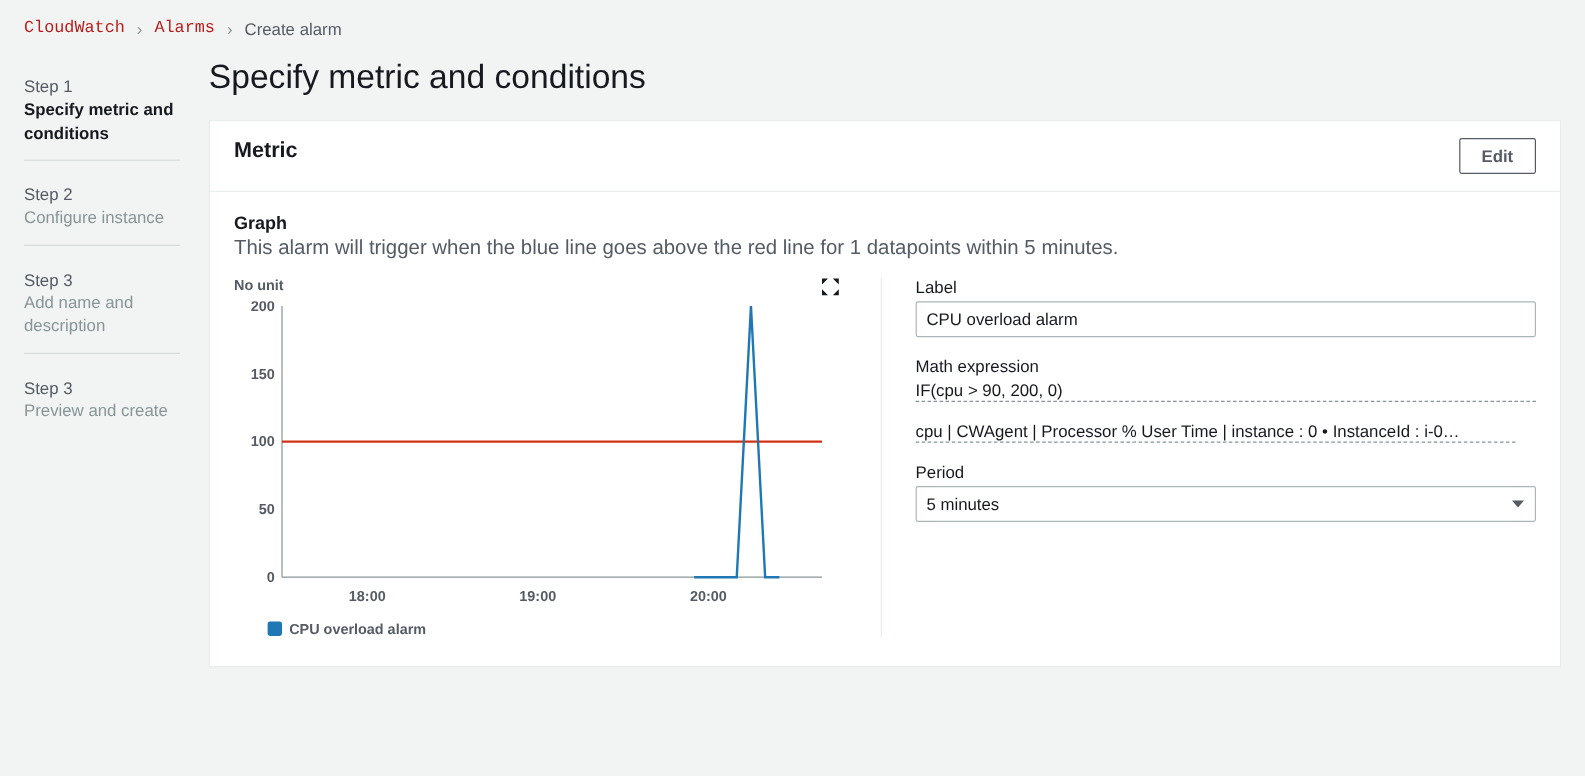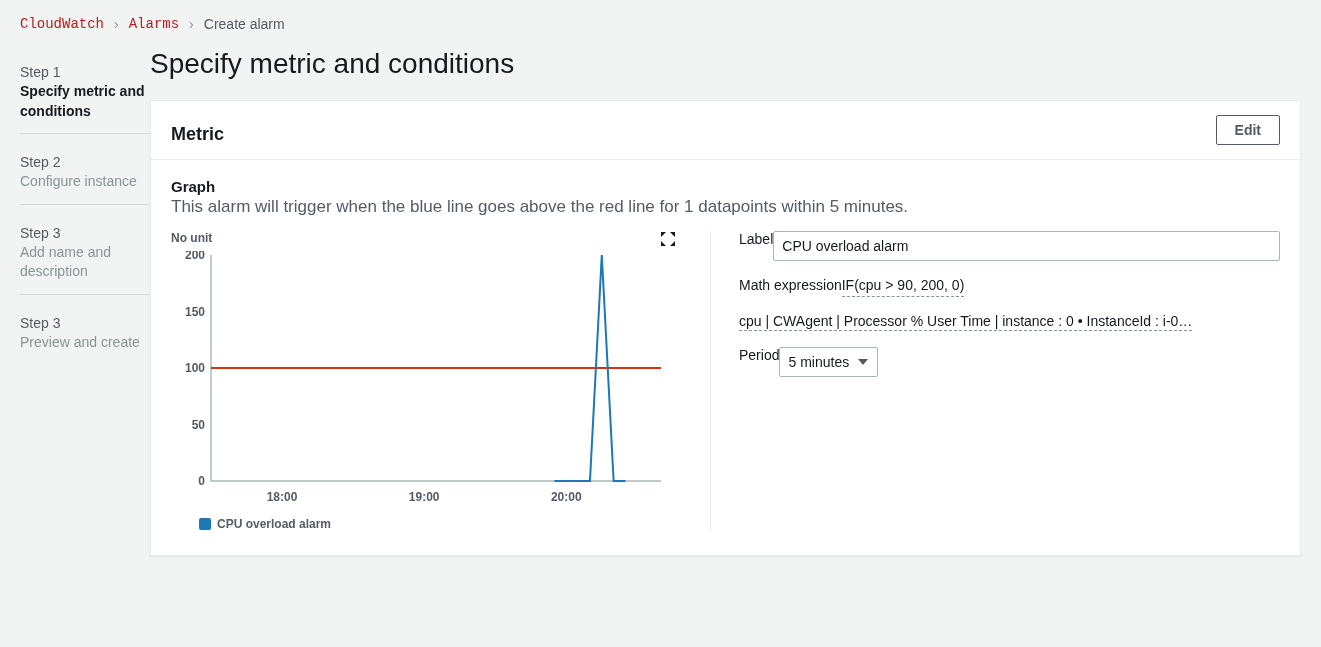--- a/index.html
+++ b/index.html
@@ -20,20 +20,21 @@
     font-size: 14px;
     display: flex;
     align-items: center;
     gap: 10px;
   }
   .breadcrumb a { color: #b91c1c; text-decoration: none; cursor: pointer; font-family: Liberation Mono, monospace; }
   .crumb-sep { color: #879596; }
   .crumb-current { color: #545b64; }
   .layout {
     display: flex;
+    gap: 24px;
     padding: 0 20px 20px 20px;
   }
   .steps {
     width: 130px;
     padding-top: 16px;
     flex: 0 0 130px;
   }
   .step {
     padding: 8px 0 12px 0;
     border-bottom: 1px solid #d5dbdb;
@@ -54,21 +55,21 @@
     color: #16191f;
   }
   .panel {
     background: #fff;
     border: 1px solid #eaeded;
     box-shadow: 0 1px 1px rgba(0,0,0,0.05);
   }
   .panel-header {
     display: flex;
     justify-content: space-between;
-    align-items: flex-end;
+    align-items: flex-start;
     padding: 14px 20px;
     border-bottom: 1px solid #eaeded;
   }
   .panel-header h2 {
     margin: 0;
     font-size: 18px;
     font-weight: 700;
   }
   .btn {
     background: #fff;
@@ -127,21 +128,21 @@
     display: inline-block;
     border-bottom: 1px dashed #879596;
     padding-bottom: 1px;
     font-size: 14px;
     color: #16191f;
     max-width: 100%;
     white-space: nowrap;
     overflow: hidden;
     text-overflow: ellipsis;
   }
-  .meta-block { display:flex; }
+  .meta-block { display:flex; flex-direction:column; }
   .select-wrap {
     position: relative;
   }
   .select-wrap select {
     width: 100%;
     padding: 6px 28px 6px 8px;
     font-size: 14px;
     border: 1px solid #aab7b8;
     border-radius: 2px;
     appearance: none;

